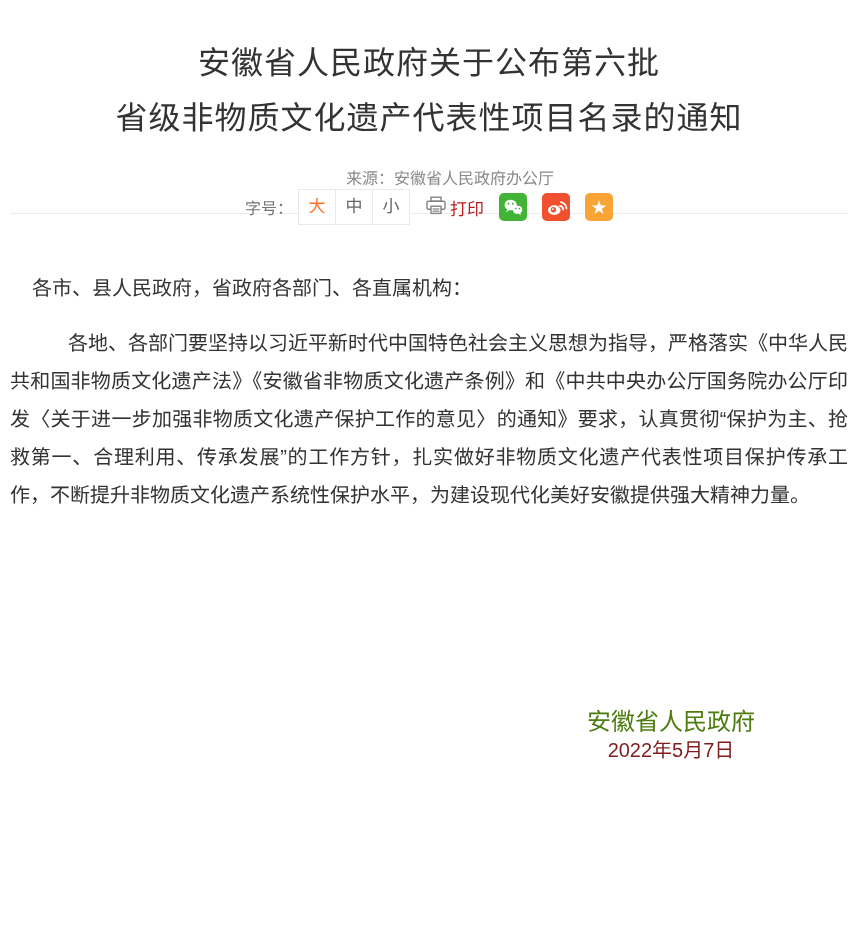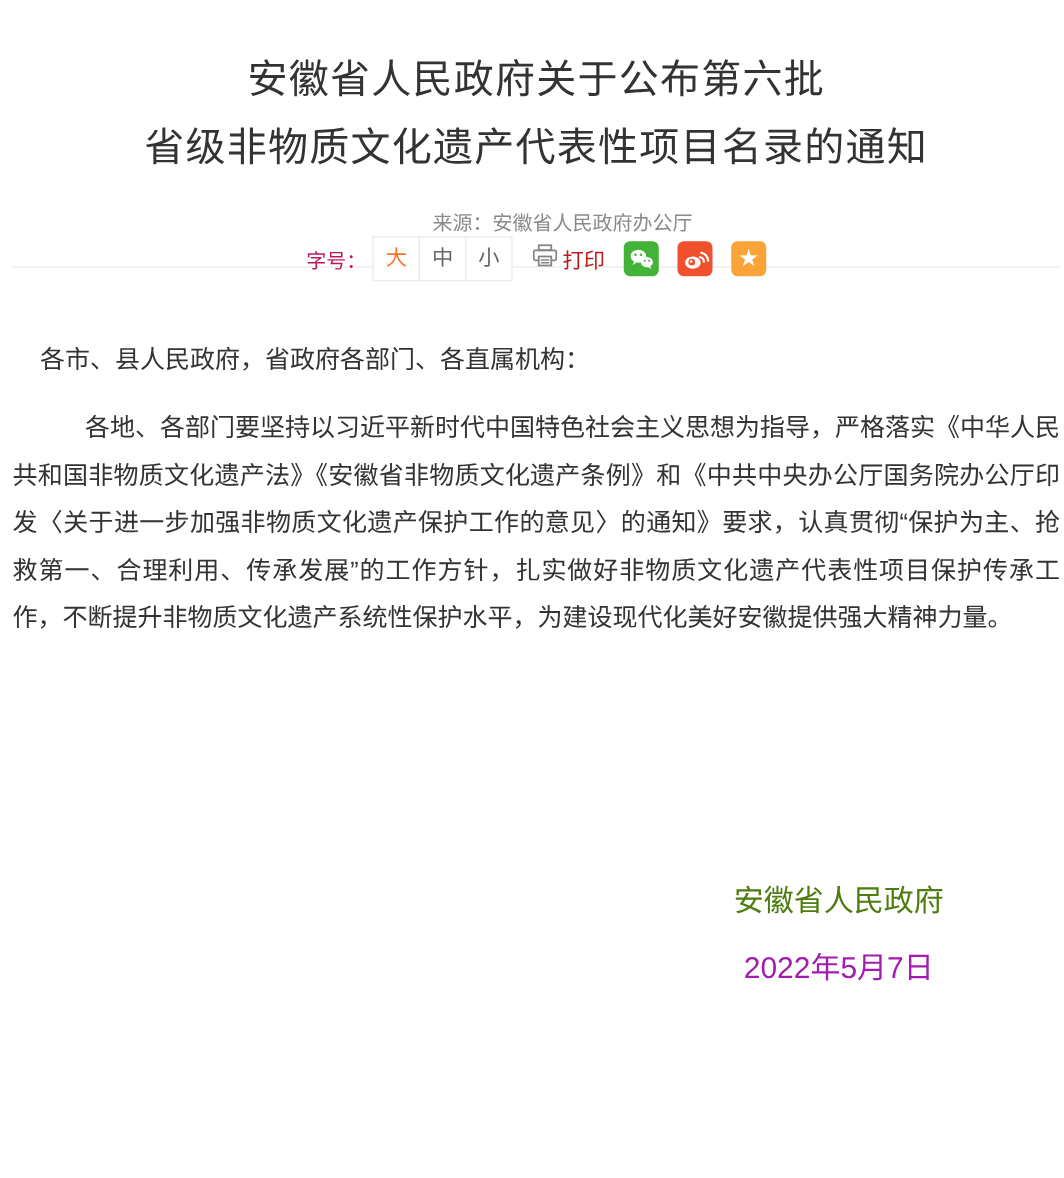--- a/index.html
+++ b/index.html
@@ -19,21 +19,21 @@
 
   
   .meta-row{
     margin-top:19px;height:36px;
     display:flex;align-items:center;justify-content:space-between;flex-direction:column;
   }
   .source{
     margin-left:42px;font-size:16px;color:#8a8a8a;white-space:nowrap;
   }
   .tools{display:flex;align-items:center;}
-  .fs-label{font-size:16px;color:#be185d;margin-right:6px;}
+  .fs-label{font-size:16px;color:#737373;margin-right:6px;}
   .fs-group{display:flex;}
   .fs-btn{
     width:36px;height:34px;line-height:34px;text-align:center;
     border:1px solid #e9e9e9;background:#ffffff;color:#666666;
     font-size:17px;margin-left:-1px;cursor:pointer;user-select:none;
   }
   .fs-btn.active{color:#ff7128;}
   .print{display:flex;align-items:center;margin-left:16px;cursor:pointer;}
   .print-label{font-size:17px;color:#b91c1c;margin-left:4px;font-family:Liberation Mono, monospace;}
   .share{display:flex;align-items:center;}
@@ -51,21 +51,21 @@
   
   .content{font-size:20px;line-height:38px;color:#333333;text-align:justify;}
   .salutation{margin:55px 0 17px 0;text-indent:22px;}
   .para{margin:0 0 17px 0;text-indent:58px;}
   .para.last{margin-bottom:0;}
 
   
   .sign-block{margin-top:194px;text-align:right;}
   .sign-inner{display:inline-block;text-align:center;margin-right:93px;}
   .signature{font-size:24px;line-height:28px;color:#4d7c0f;}
-  .date{font-size:24px;line-height:28px;color:#a21caf;margin-top:25px;}
+  .date{font-size:20px;line-height:28px;color:#7f1d1d;}
 </style>
 </head>
 <body>
 
 <div class="page">
 
   <h1 class="doc-title">
     <span>安徽省人民政府关于公布第六批</span><br>
     <span>省级非物质文化遗产代表性项目名录的通知</span>
   </h1>

